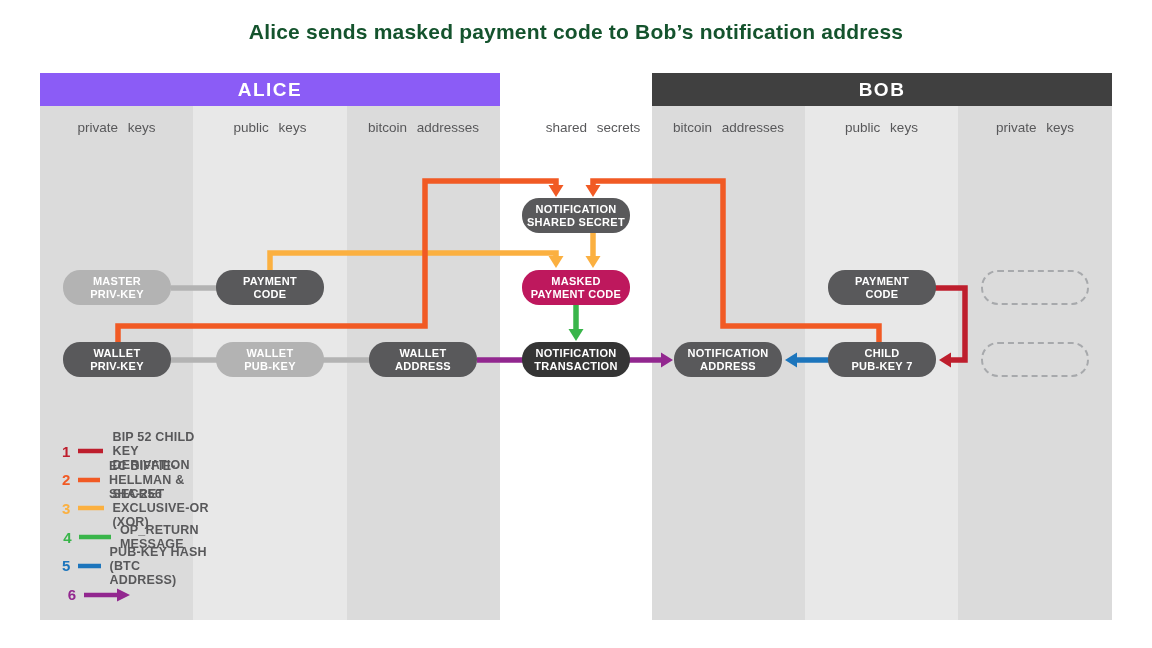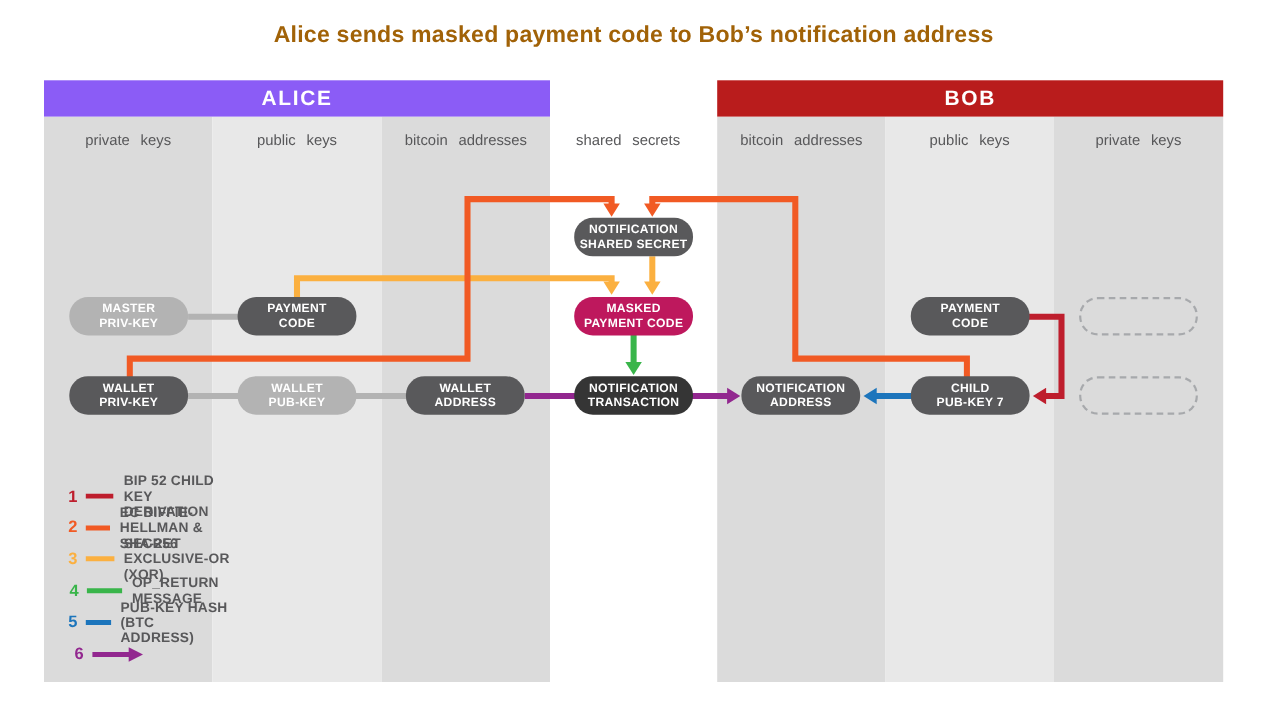--- a/index.html
+++ b/index.html
@@ -2,21 +2,21 @@
 <html><head>
 <meta charset="utf-8">
 <style>
   html,body{margin:0;padding:0;background:#ffffff;}
   .canvas{
     position:relative;width:1152px;height:648px;background:#ffffff;overflow:hidden;
     font-family:"Liberation Sans", sans-serif;
   }
   .title{
     position:absolute;left:0;top:20px;width:1152px;text-align:center;
-    font-size:21px;font-weight:bold;color:#a16207;letter-spacing:0.2px;
+    font-size:21px;font-weight:bold;color:#14532d;letter-spacing:0.2px;
   }
   .hdr{
     position:absolute;top:73px;width:460px;height:33px;
     display:flex;align-items:center;justify-content:center;
     color:#ffffff;font-size:19px;font-weight:bold;letter-spacing:1.5px;
   }
   .hdr.alice{left:40px;background:#383838;}
   .hdr.bob{left:652px;background:#7f7f7f;}
   .col{position:absolute;top:106px;height:514px;}
   .col.dark{background:#dbdbdb;}
@@ -50,26 +50,26 @@
   <div class="title">Alice sends masked payment code to Bob’s notification address</div>
 
   <div class="col dark" style="left:40px;width:153px;"></div>
   <div class="col light" style="left:193px;width:154px;"></div>
   <div class="col dark" style="left:347px;width:153px;"></div>
   <div class="col dark" style="left:652px;width:153px;"></div>
   <div class="col light" style="left:805px;width:153px;"></div>
   <div class="col dark" style="left:958px;width:154px;"></div>
 
   <div class="hdr alice" style="background: #8b5cf6;">ALICE</div>
-  <div class="hdr bob" style="background: #b91c1c;">BOB</div>
+  <div class="hdr bob" style="background: #404040;">BOB</div>
 
   <div class="collabel" style="left:40px;width:153px;">private keys</div>
   <div class="collabel" style="left:193px;width:154px;">public keys</div>
   <div class="collabel" style="left:347px;width:153px;">bitcoin addresses</div>
-  <div class="collabel" style="left:488px;width:166px;">shared secrets</div>
+  <div class="collabel" style="left:510px;width:166px;">shared secrets</div>
   <div class="collabel" style="left:652px;width:153px;">bitcoin addresses</div>
   <div class="collabel" style="left:805px;width:153px;">public keys</div>
   <div class="collabel" style="left:958px;width:154px;">private keys</div>
 
   <svg class="overlay" id="arrow-layer" width="1152" height="648">
       <polyline points="171,288 217,288" fill="none" stroke="#b3b3b3" stroke-width="5.5"></polyline>
       <polyline points="171,360 217,360" fill="none" stroke="#b3b3b3" stroke-width="5.5"></polyline>
       <polyline points="323,360 370,360" fill="none" stroke="#b3b3b3" stroke-width="5.5"></polyline>
       <polyline points="270,271 270,253 556,253 556,257" fill="none" stroke="#fbb040" stroke-width="5.5"></polyline>
       <polygon points="556,268 548.5,256 563.5,256" fill="#fbb040"></polygon>

